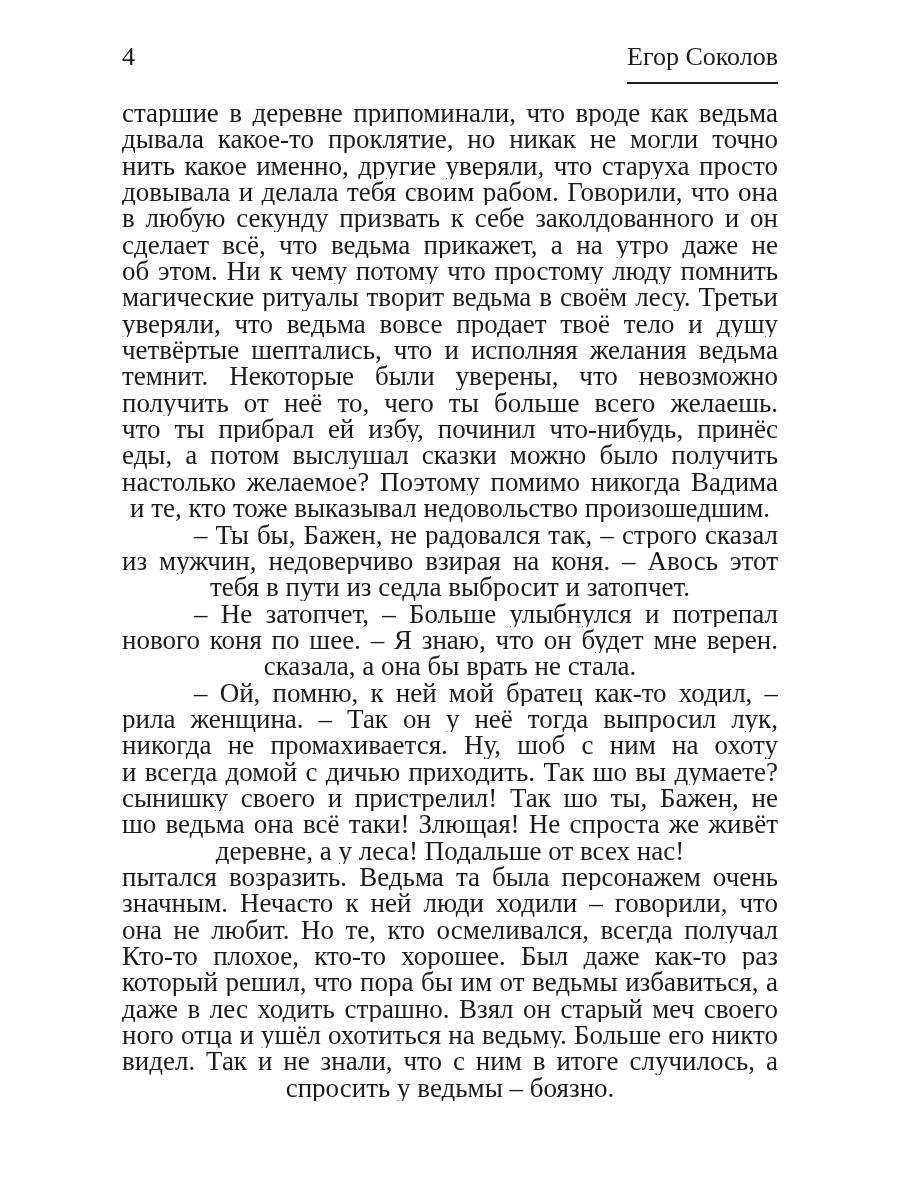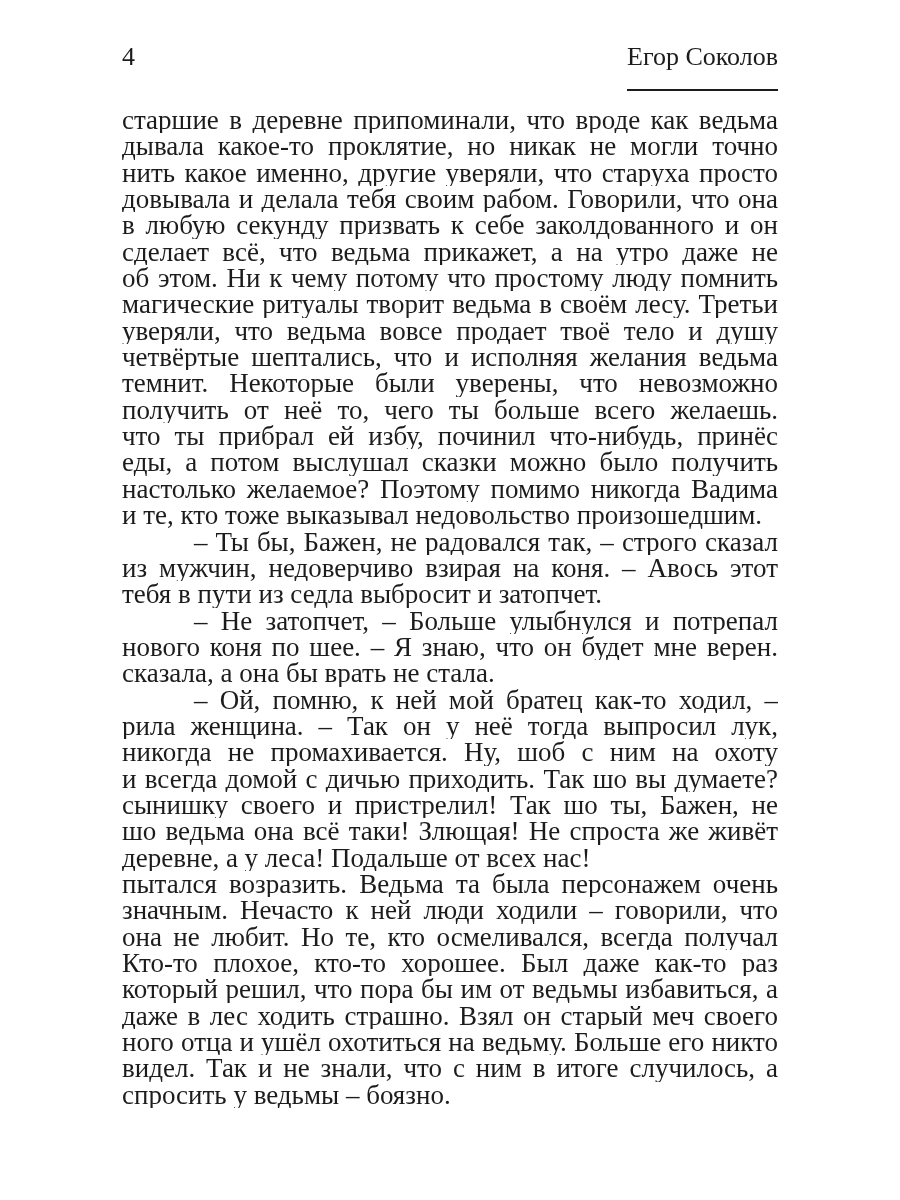--- a/index.html
+++ b/index.html
@@ -24,34 +24,34 @@
     justify-content: space-between;
     align-items: baseline;
     font-size: 26px;
     line-height: 30px;
   }
   .page-number {
     letter-spacing: 0.5px;
   }
   .author {
     border-bottom: 2px solid #1c1c1c;
-    padding-bottom: 17px;
+    padding-bottom: 10px;
   }
   .body-text {
     margin-top: 16px;
     font-size: 27px;
   }
   .paragraph {
     margin: 0;
     padding: 0;
   }
   .line {
     line-height: 26.35px;
     height: 26.35px;
-    text-align: left;
+    text-align: center;
     white-space: normal;
     overflow: hidden;
   }
   .line.justify {
     text-align: justify;
     text-align-last: justify;
   }
   .line.indent {
     padding-left: 72px;
   }

